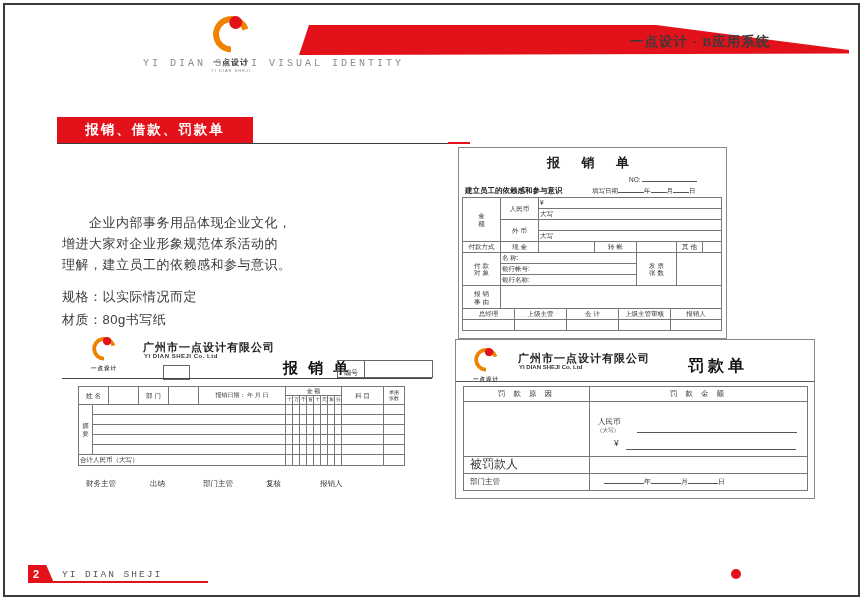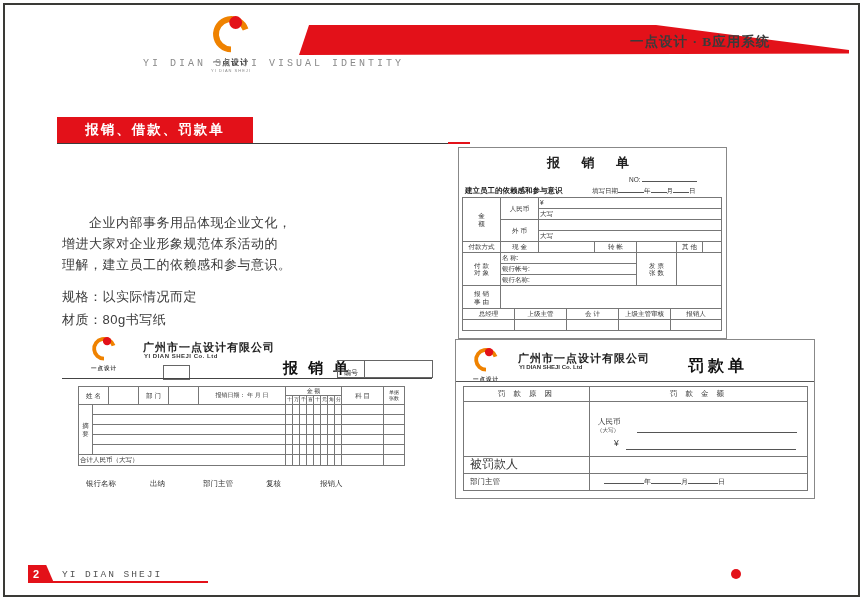--- a/index.html
+++ b/index.html
@@ -321,21 +321,21 @@
       <td></td>
           <td></td>
       <td></td>
           <td></td>
       <td></td>
           <td></td>
     </tr>
   </tbody>
     </table>
 
-  <div class="sig" style="left:86px;top:479px;">银行名称</div>
+  <div class="sig" style="left:86px;top:479px;">财务主管</div>
   <div class="sig" style="left:150px;top:479px;">出纳</div>
   <div class="sig" style="left:203px;top:479px;">部门主管</div>
   <div class="sig" style="left:266px;top:479px;">复核</div>
   <div class="sig" style="left:320px;top:479px;">报销人</div>
 
   <div class="formbox" style="left:455px;top:339px;width:358px;height:158px;">
     <div class="brand" style="left:10px;top:6px;width:40px;">
       <svg width="28" height="26" viewBox="0 0 36 34">
         <path d="M18 31 A13 13 0 1 1 30.5 14" stroke="#ef8200" stroke-width="5" fill="none"></path>
         <circle cx="22" cy="8" r="5.5" fill="#e31119"></circle>

